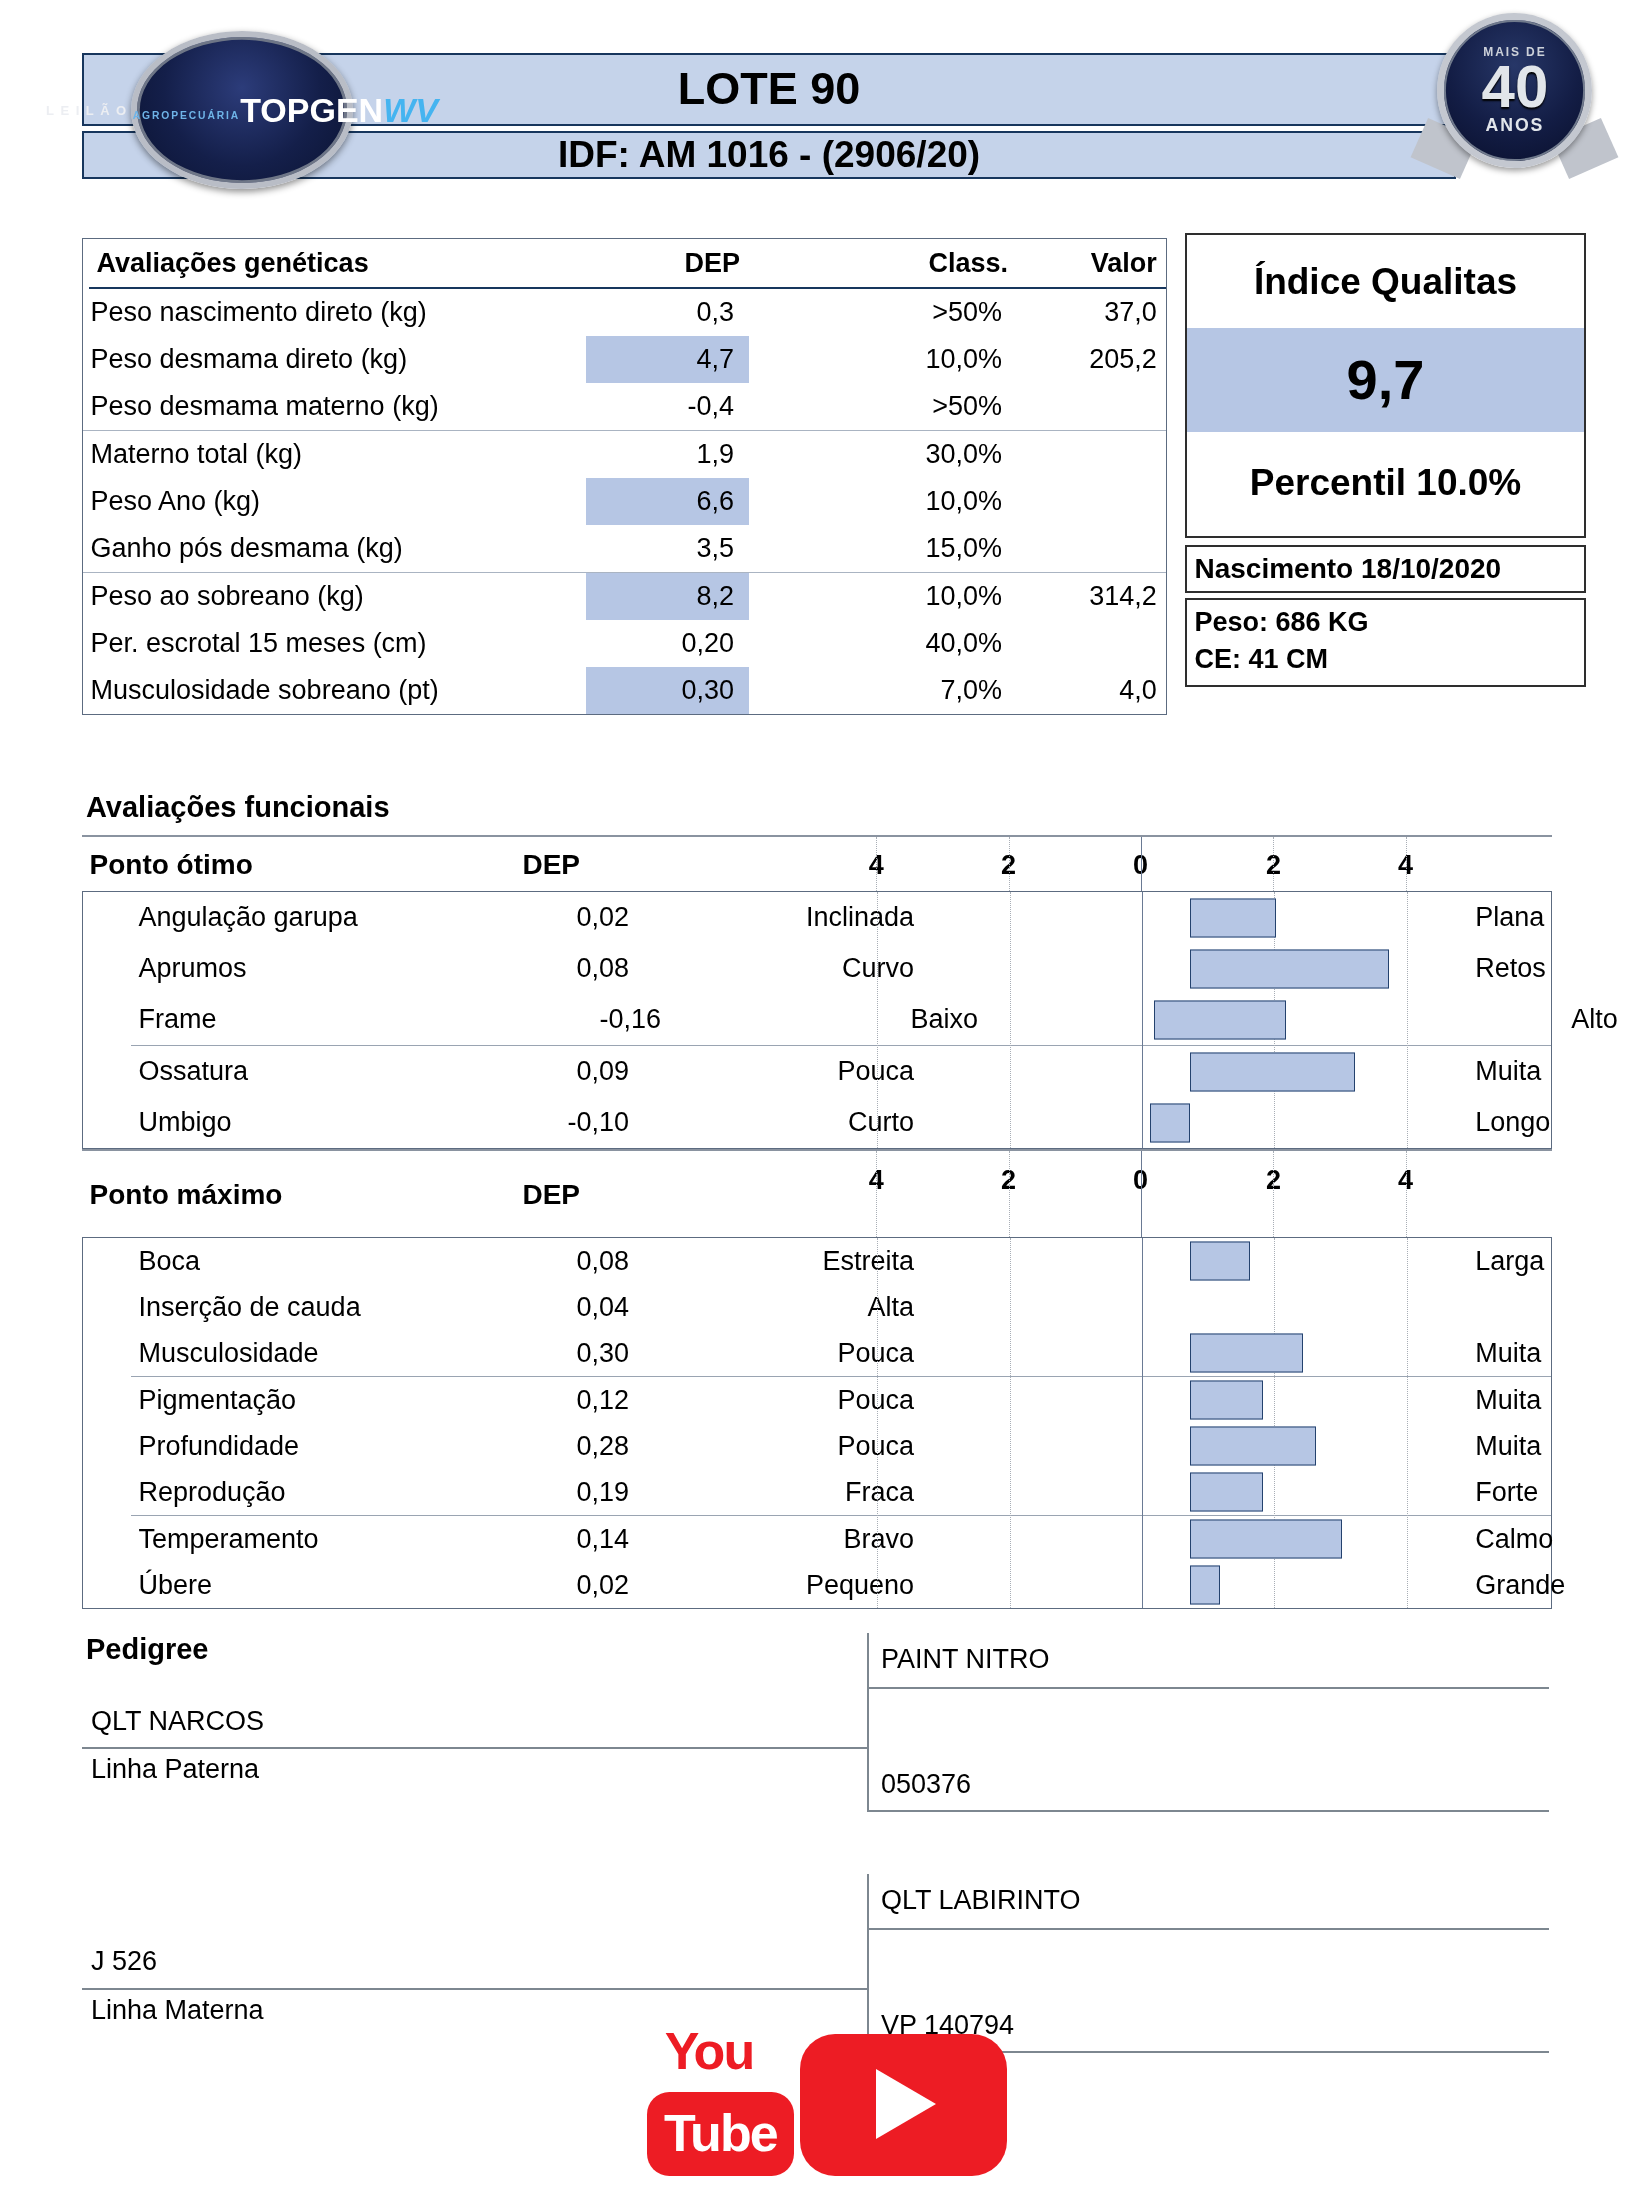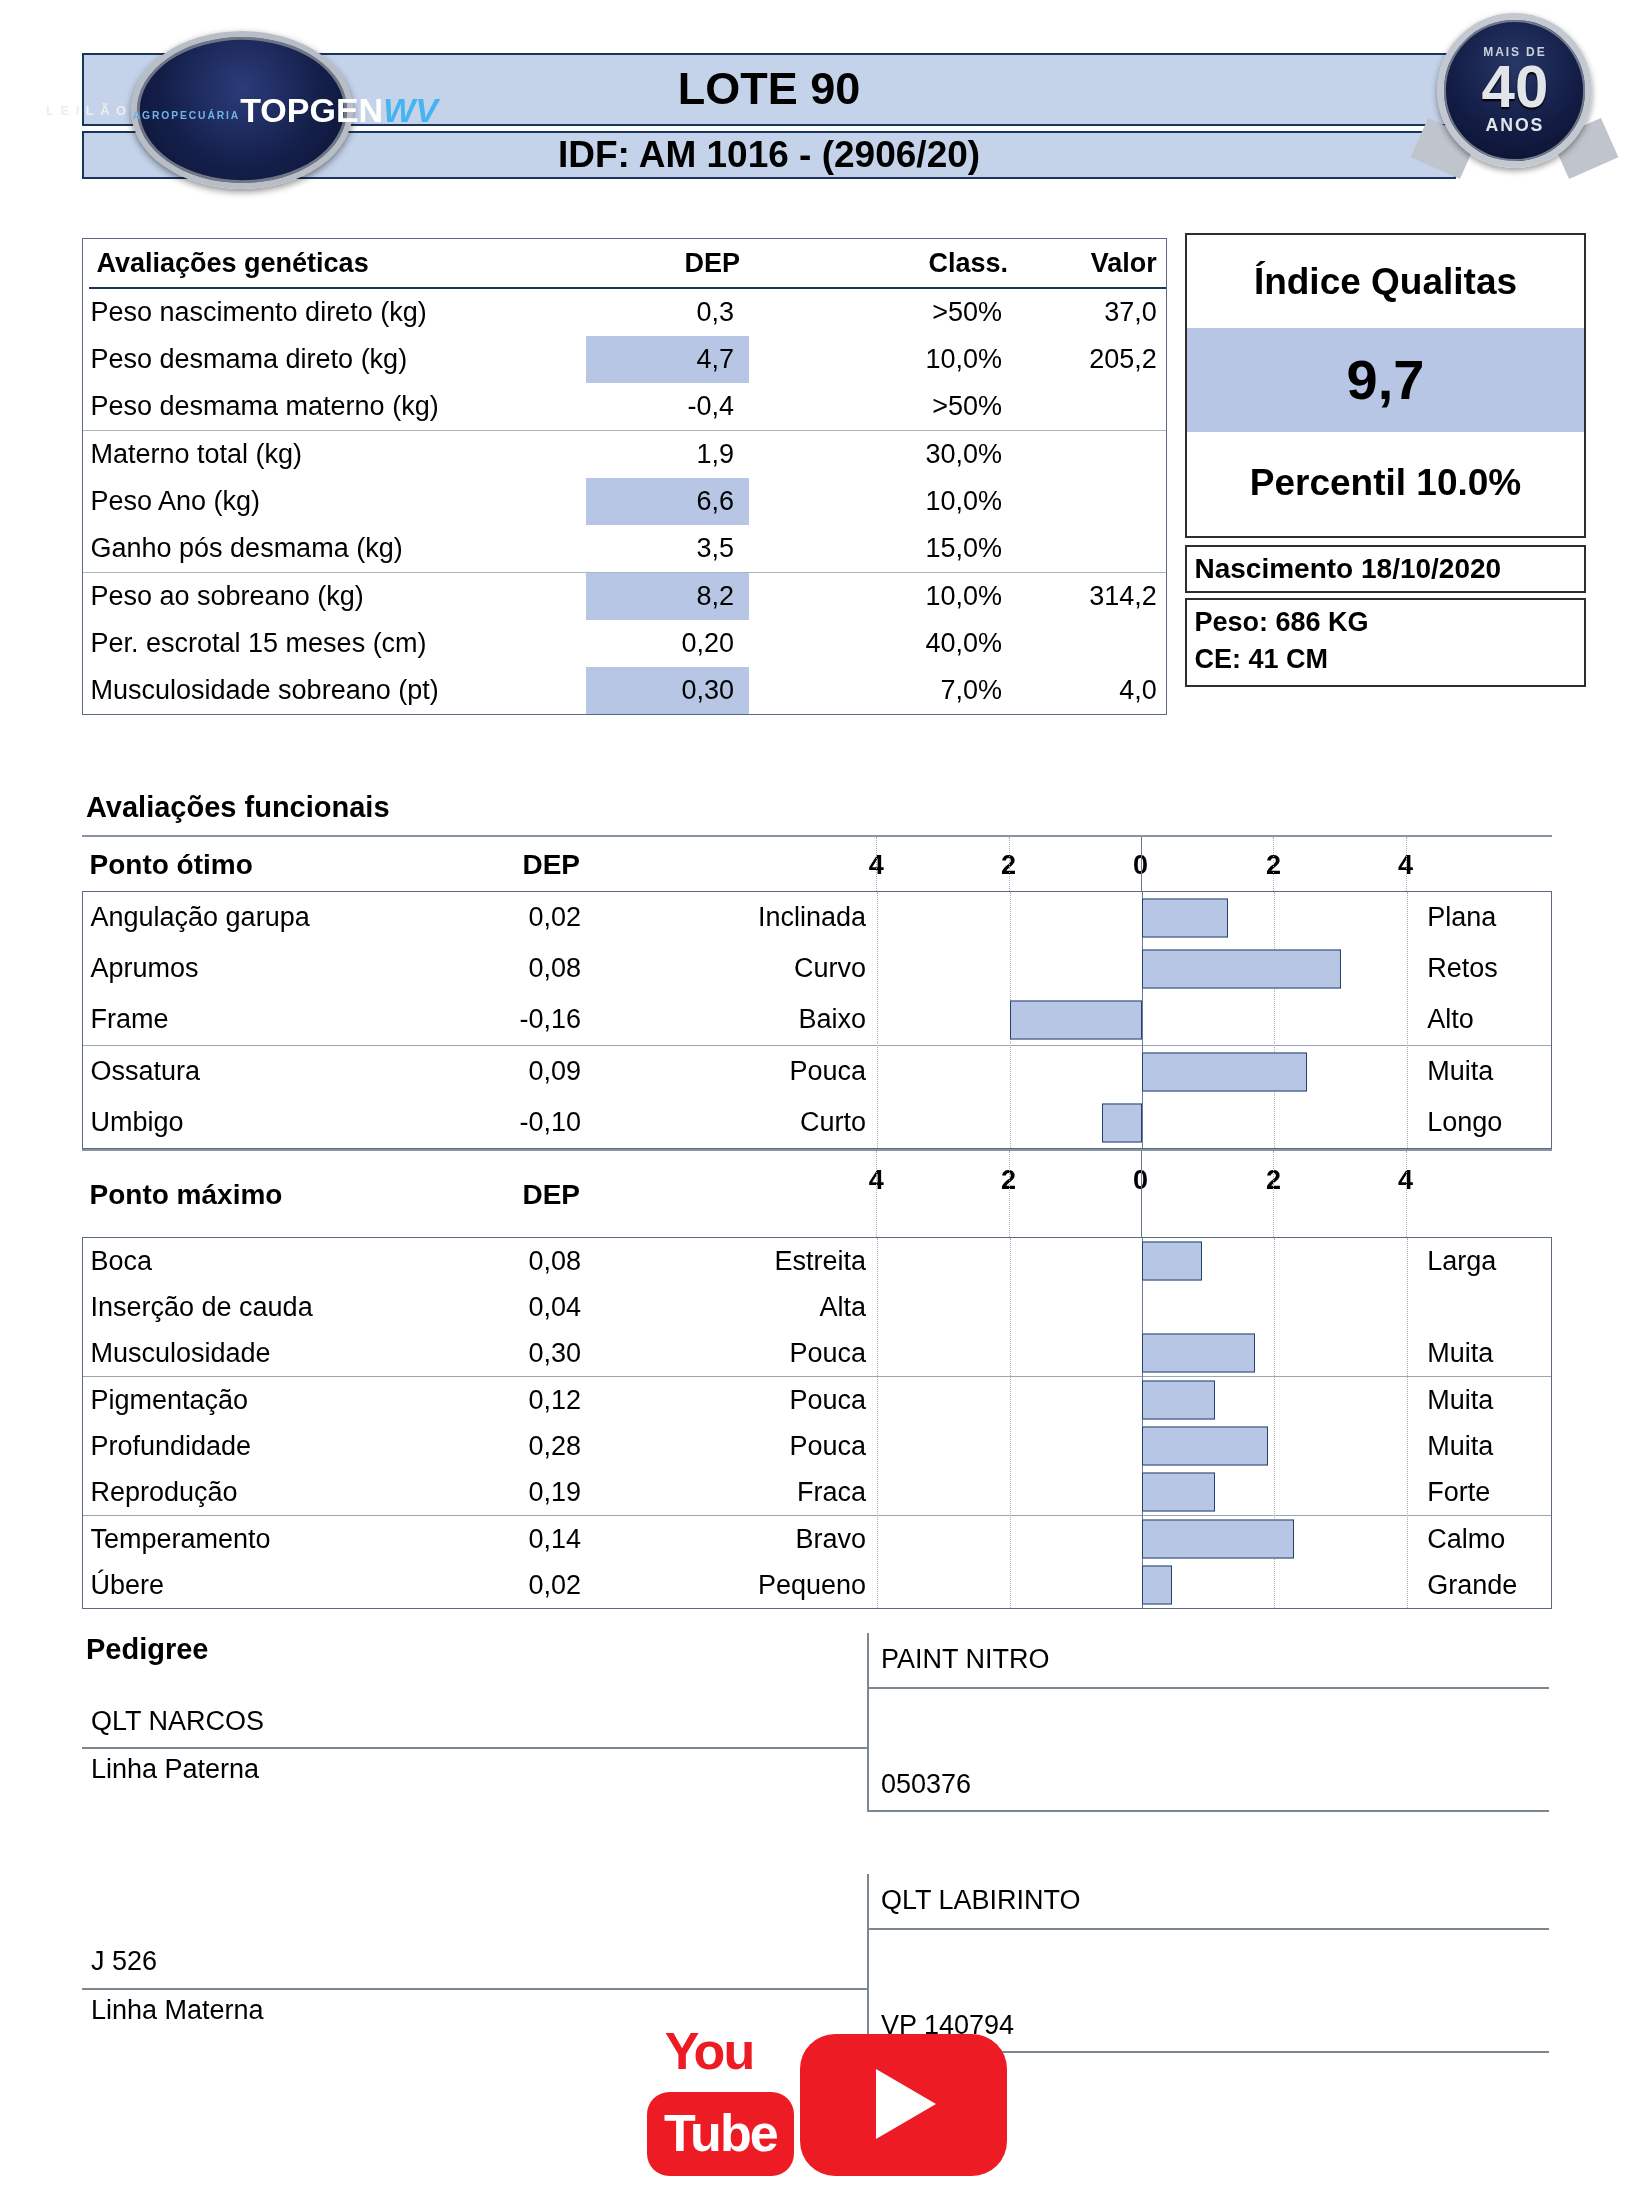--- a/index.html
+++ b/index.html
@@ -55,21 +55,21 @@
   .ibox2{position:absolute;left:1185px;top:545px;width:401px;height:48px;border:2.8px solid #2e2e2e;
          box-sizing:border-box;font-size:28px;font-weight:700;line-height:43px;padding-left:7.5px;}
   .ibox3{position:absolute;left:1185px;top:598px;width:401px;height:89px;border:2.8px solid #2e2e2e;
          box-sizing:border-box;font-size:27px;font-weight:700;padding-left:7.5px;}
   .ibox3 div{margin-top:6.5px;}
 
   
   .fsec-title{position:absolute;left:86px;top:791px;font-size:29px;font-weight:700;}
   .ftable{position:absolute;left:82px;top:835px;width:1470px;}
   .f-head{display:flex;position:relative;font-weight:700;font-size:28px;border-top:2.8px solid #8a93a0;box-sizing:border-box;}
-  .f-rows{position:relative;border:1.9px solid #5c6b80;box-sizing:border-box;}
+  .f-rows{position:relative;border:1.9px solid #5c6b80;box-sizing:border-box;padding-left:48px;}
   .f-row{display:flex;position:relative;font-size:27px;}
   .f-row.group-end{border-bottom:1.9px solid #9aa4b2;}
   .f-name{width:319px;padding-left:7.5px;box-sizing:border-box;white-space:nowrap;}
   .f-dep{width:196px;text-align:right;padding-right:17px;box-sizing:border-box;}
   .f-left{width:268px;text-align:right;box-sizing:border-box;}
   .f-chart{position:relative;flex:1;}
   .f-bar{position:absolute;top:50%;transform:translateY(-50%);height:39px;background:#b6c6e4;
          border:1.9px solid #24426e;box-sizing:border-box;z-index:2;}
   .f-rlabel{position:absolute;left:552px;padding-left:9.3px;z-index:3;white-space:nowrap;}
   .gridline{position:absolute;top:0;bottom:0;width:0;border-left:1.9px dotted #a8aeb6;z-index:1;}
@@ -231,21 +231,21 @@
         </div>
         <div class="f-row" style="height: 51px; line-height: 51px;">
           <div class="f-name">Aprumos</div>
           <div class="f-dep">0,08</div>
           <div class="f-left">Curvo</div>
           <div class="f-chart">
             <div class="f-bar" style="left: 276px; width: 199px;"></div>
             <div class="f-rlabel">Retos</div>
           </div>
         </div>
-        <div class="f-row group-end" style="height: 51px; line-height: 51px;">
+        <div class="f-row group-end" style="height: 51px; line-height: 51px; gap: 32px;">
           <div class="f-name">Frame</div>
           <div class="f-dep">-0,16</div>
           <div class="f-left">Baixo</div>
           <div class="f-chart">
             <div class="f-bar" style="left: 144px; width: 132px;"></div>
             <div class="f-rlabel">Alto</div>
           </div>
         </div>
         <div class="f-row" style="height: 51px; line-height: 51px;">
           <div class="f-name">Ossatura</div>

